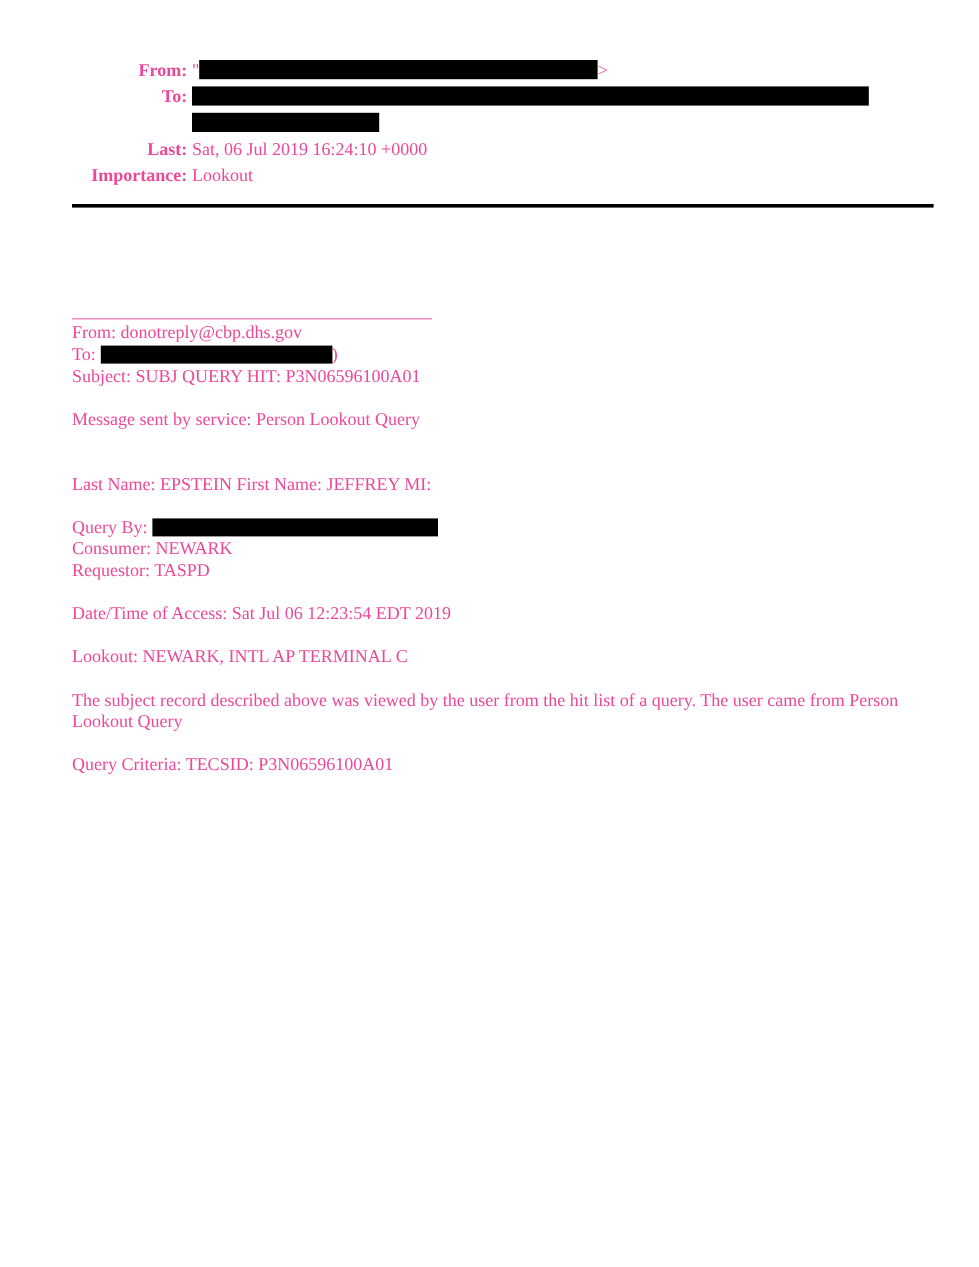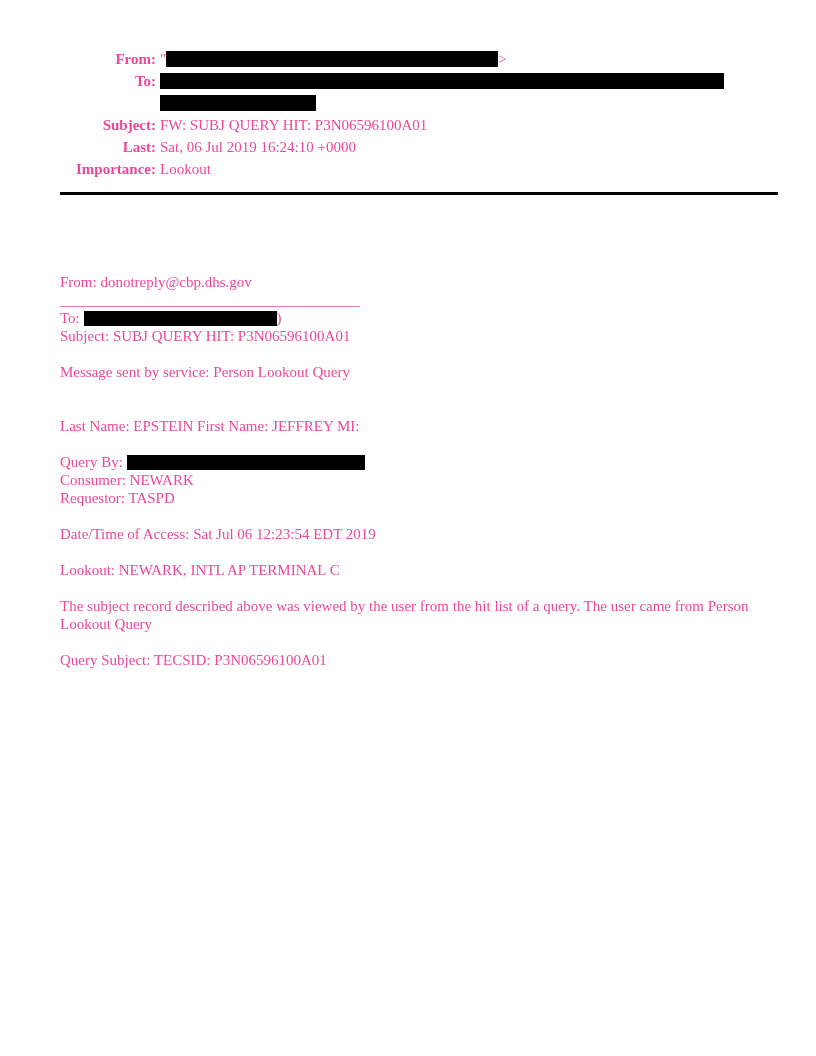--- a/index.html
+++ b/index.html
@@ -65,43 +65,39 @@
     <div class="hrow">
       <span class="hlabel">From:</span>
       <span class="hvalue"><span>"</span><span class="redaction" style="width:332px;"></span><span>&gt;</span></span>
     </div>
 
     <div class="hrow">
       <span class="hlabel">To:</span>
       <span class="hvalue"><span class="redaction" style="width:564px;"></span><br><span class="redaction" style="width:156px;"></span></span>
     </div>
 
-    <div class="hrow">
-      <span class="hlabel">Subject:</span>
-      <span class="hvalue">FW: SUBJ QUERY HIT: P3N06596100A01</span>
-    </div>
 
     <div class="hrow">
       <span class="hlabel">Last:</span>
       <span class="hvalue">Sat, 06 Jul 2019 16:24:10 +0000</span>
     </div>
 
     <div class="hrow">
       <span class="hlabel">Importance:</span>
       <span class="hvalue">Lookout</span>
     </div>
 
   </div>
 
   <hr class="rule">
 
   <div class="bodytext">
 
+    <div class="bline">________________________________________</div>
     <div class="bline">From: donotreply@cbp.dhs.gov</div>
-    <div class="bline">________________________________________</div>
 
     <div class="bline"><span>To: </span><span class="redaction r-body" style="width:193px;"></span><span>)</span></div>
 
     <div class="bline">Subject: SUBJ QUERY HIT: P3N06596100A01</div>
 
     <div class="bline blank"></div>
     <div class="bline">Message sent by service: Person Lookout Query</div>
 
     <div class="bline blank"></div>
 
@@ -116,17 +112,17 @@
     <div class="bline blank"></div>
     <div class="bline">Date/Time of Access: Sat Jul 06 12:23:54 EDT 2019</div>
 
     <div class="bline blank"></div>
     <div class="bline">Lookout: NEWARK, INTL AP TERMINAL C</div>
 
     <div class="bline blank"></div>
     <div class="para">The subject record described above was viewed by the user from the hit list of a query. The user came from Person Lookout Query</div>
 
     <div class="bline blank"></div>
-    <div class="bline">Query Subject: TECSID: P3N06596100A01</div>
+    <div class="bline">Query Criteria: TECSID: P3N06596100A01</div>
 
   </div>
 
 </div>
 
 </body></html>

